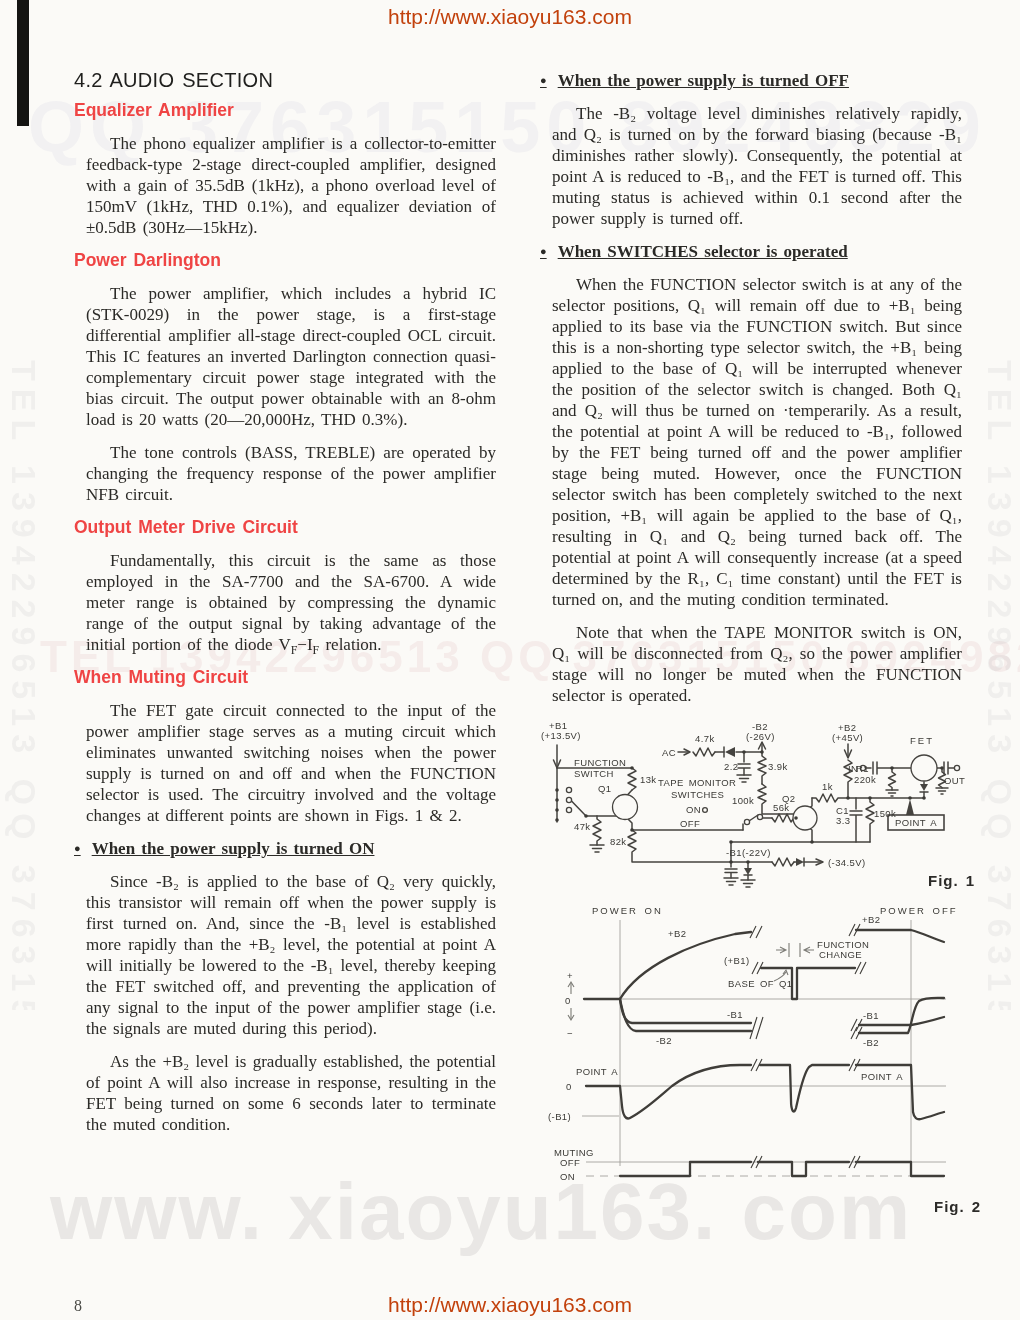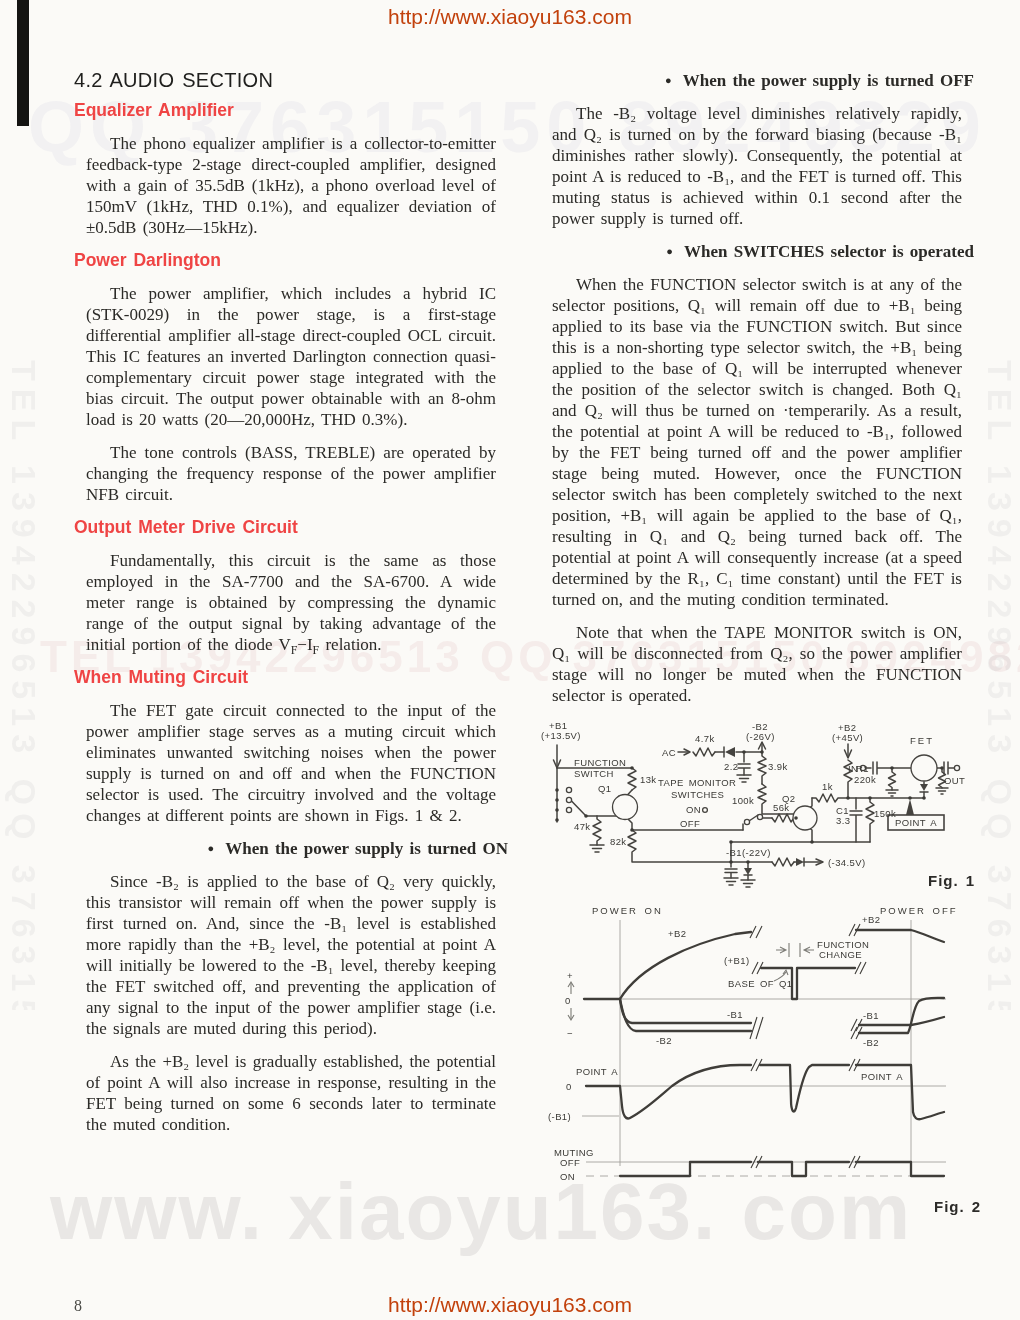--- a/index.html
+++ b/index.html
@@ -22,21 +22,21 @@
   .wm-right{left:980px;}
   .col{position:absolute;width:434px;color:#2b2a27;font-size:17px;line-height:21px;
        text-align:justify;word-spacing:2px;}
   .col-left{left:74px;top:70px;}
   .col-right{left:540px;top:70px;}
   h1.sec{font-family:"Liberation Sans",sans-serif;font-size:20px;font-weight:normal;
        letter-spacing:0.3px;margin:0 0 7px 0;color:#1f1f1d;text-align:left;}
   h2.sub{font-family:"Liberation Sans",sans-serif;font-size:17.5px;font-weight:bold;
        margin:9px 0 3px 0;color:#ef4444;text-align:left;}
   p.bp{margin:12px;text-indent:24px;}
-  .bullet-head{font-weight:bold;font-size:17px;margin:10px 0 3px 0;text-align:right;}
+  .bullet-head{font-weight:bold;font-size:17px;margin:10px 0 3px 0;text-align:left;text-decoration:underline;}
   .bullet-head::before{content:"\25CF";font-size:11px;vertical-align:2px;margin-right:11px;}
   sub{font-size:0.7em;line-height:0;}
   .fig{display:block;margin-top:10px;overflow:visible;}
   svg text{font-family:"Liberation Sans",sans-serif;fill:#3b3a36;}
   .lbl{font-size:9.5px;letter-spacing:0.4px;}
   .lbl-sp{font-size:9.5px;letter-spacing:2px;}
   .lbl-cap{font-size:15px;font-weight:600;letter-spacing:1px;fill:#2c2b29;
            font-family:"Liberation Sans",sans-serif;}
   .wire{stroke:#45433f;stroke-width:1.5;fill:none;stroke-linecap:round;stroke-linejoin:round;}
   .oc{fill:#fbfaf7;stroke:#45433f;stroke-width:1.3;}

